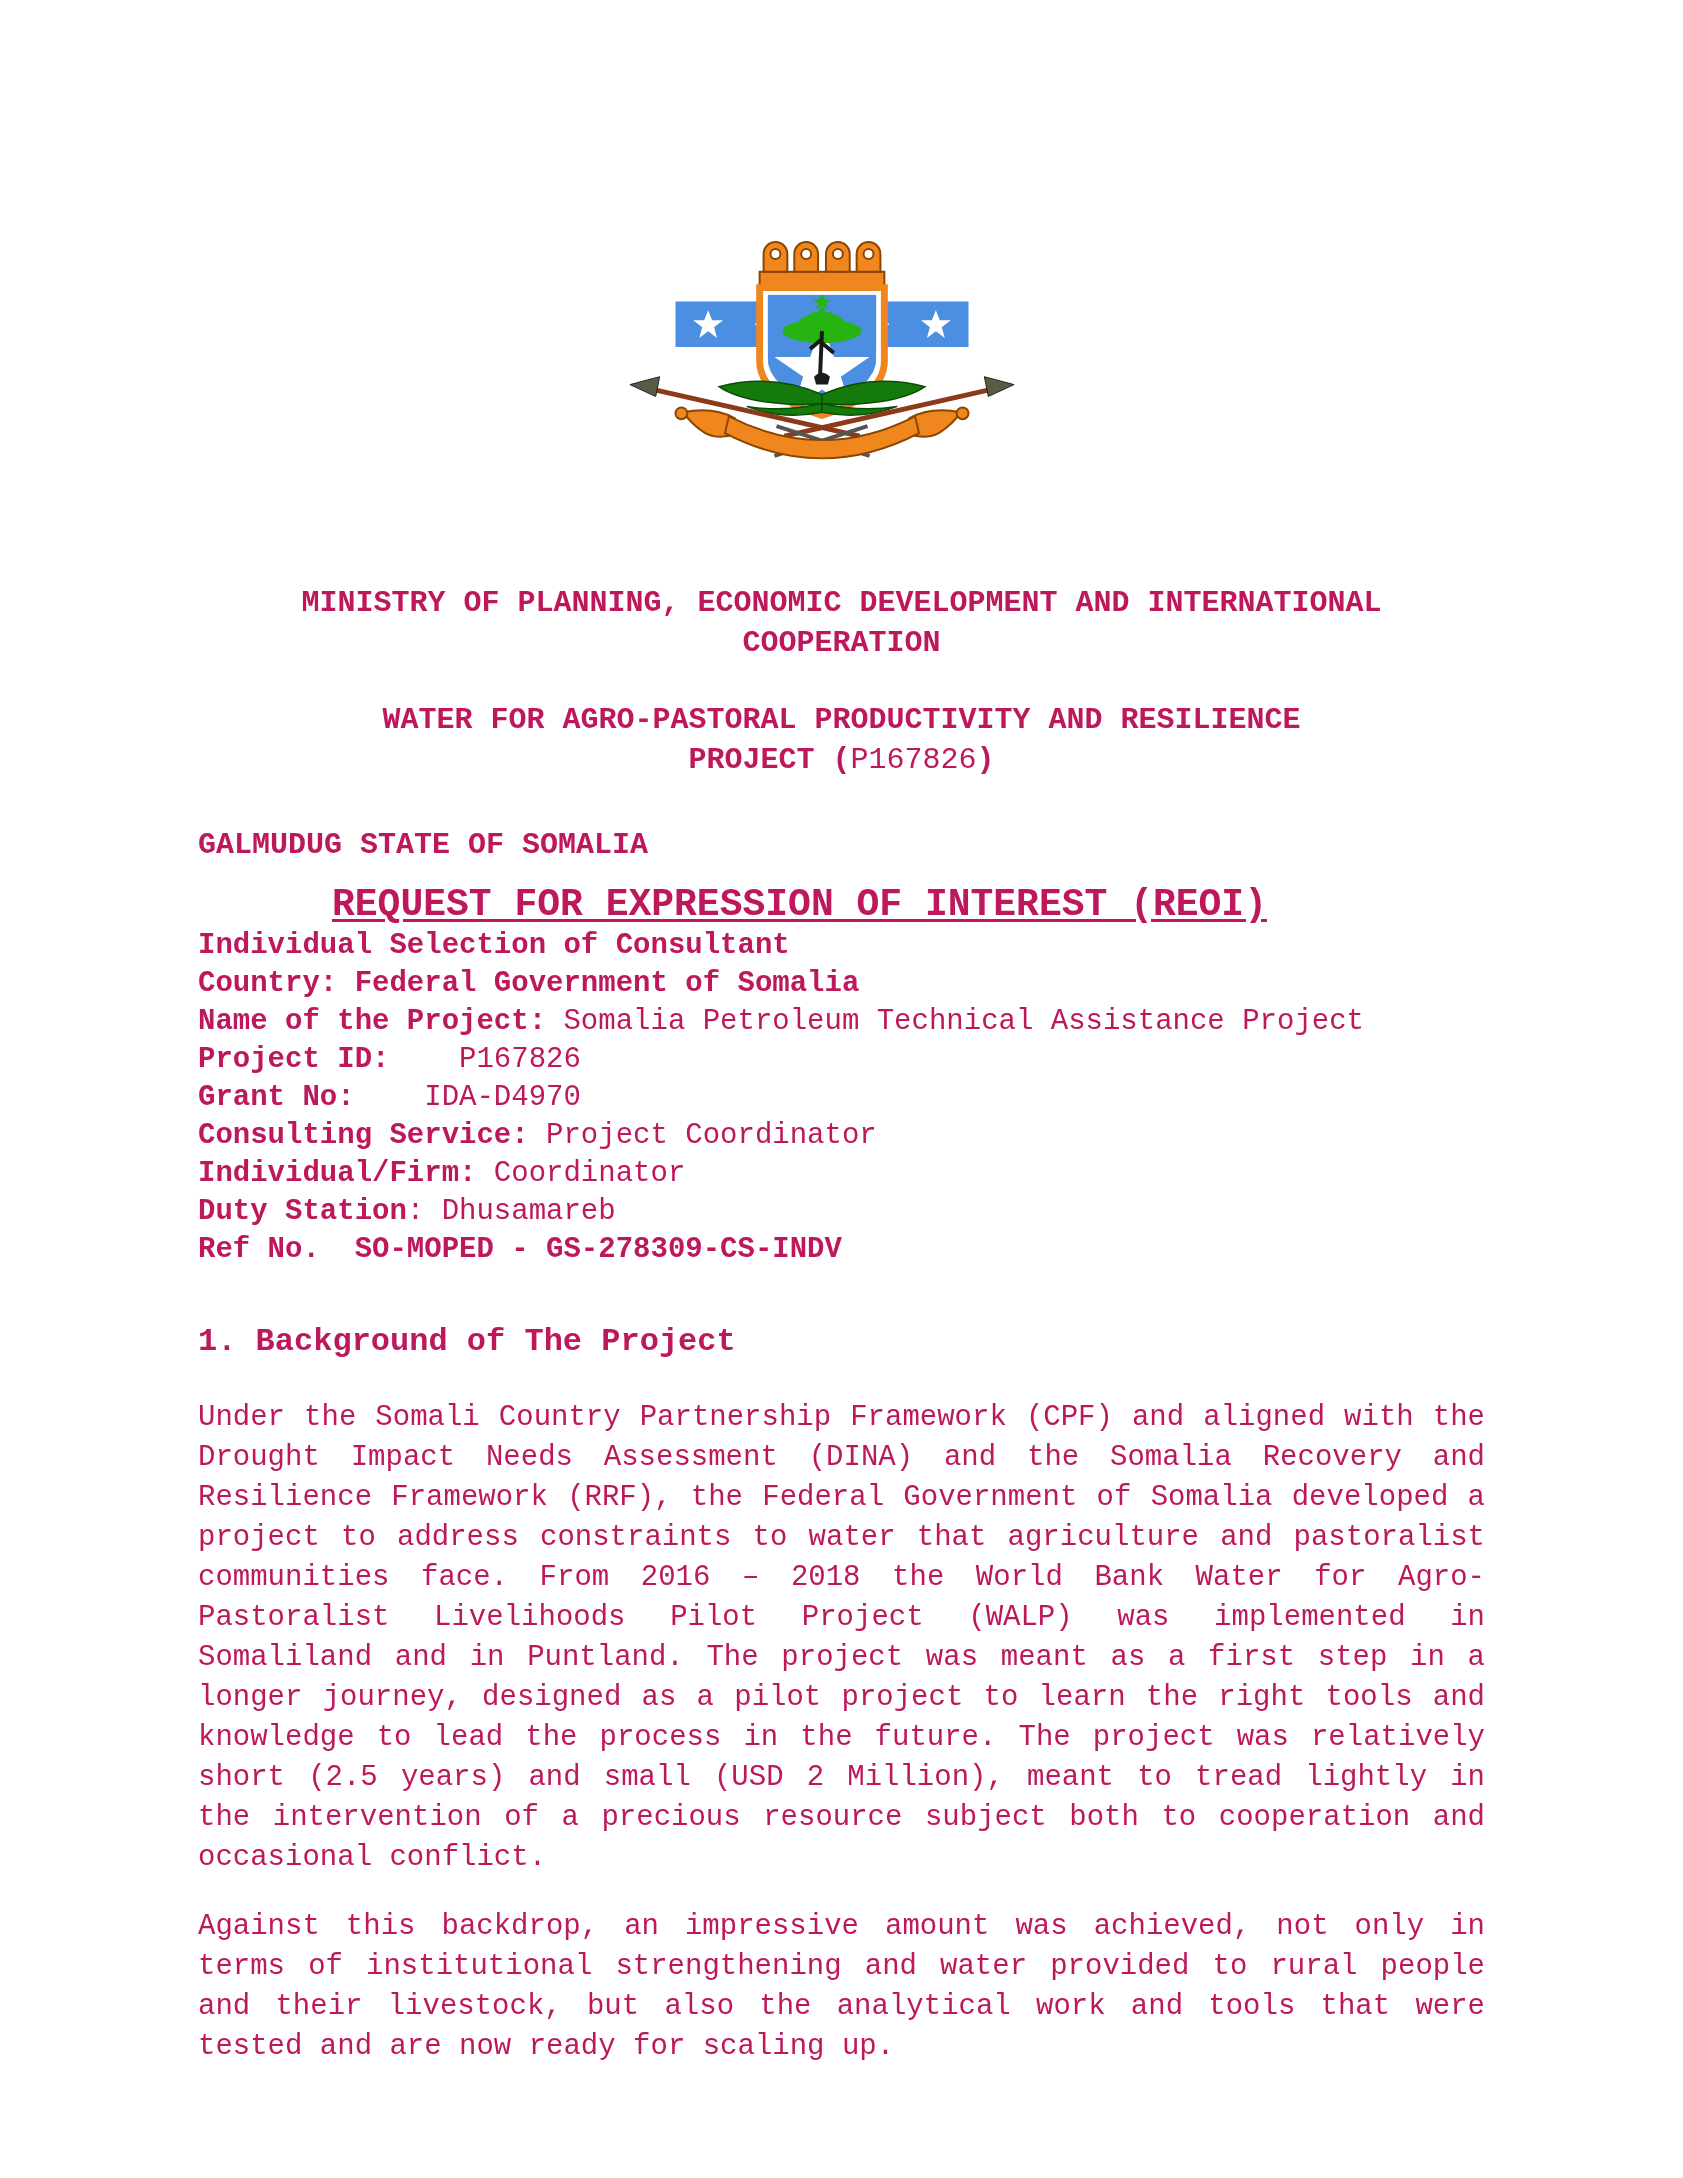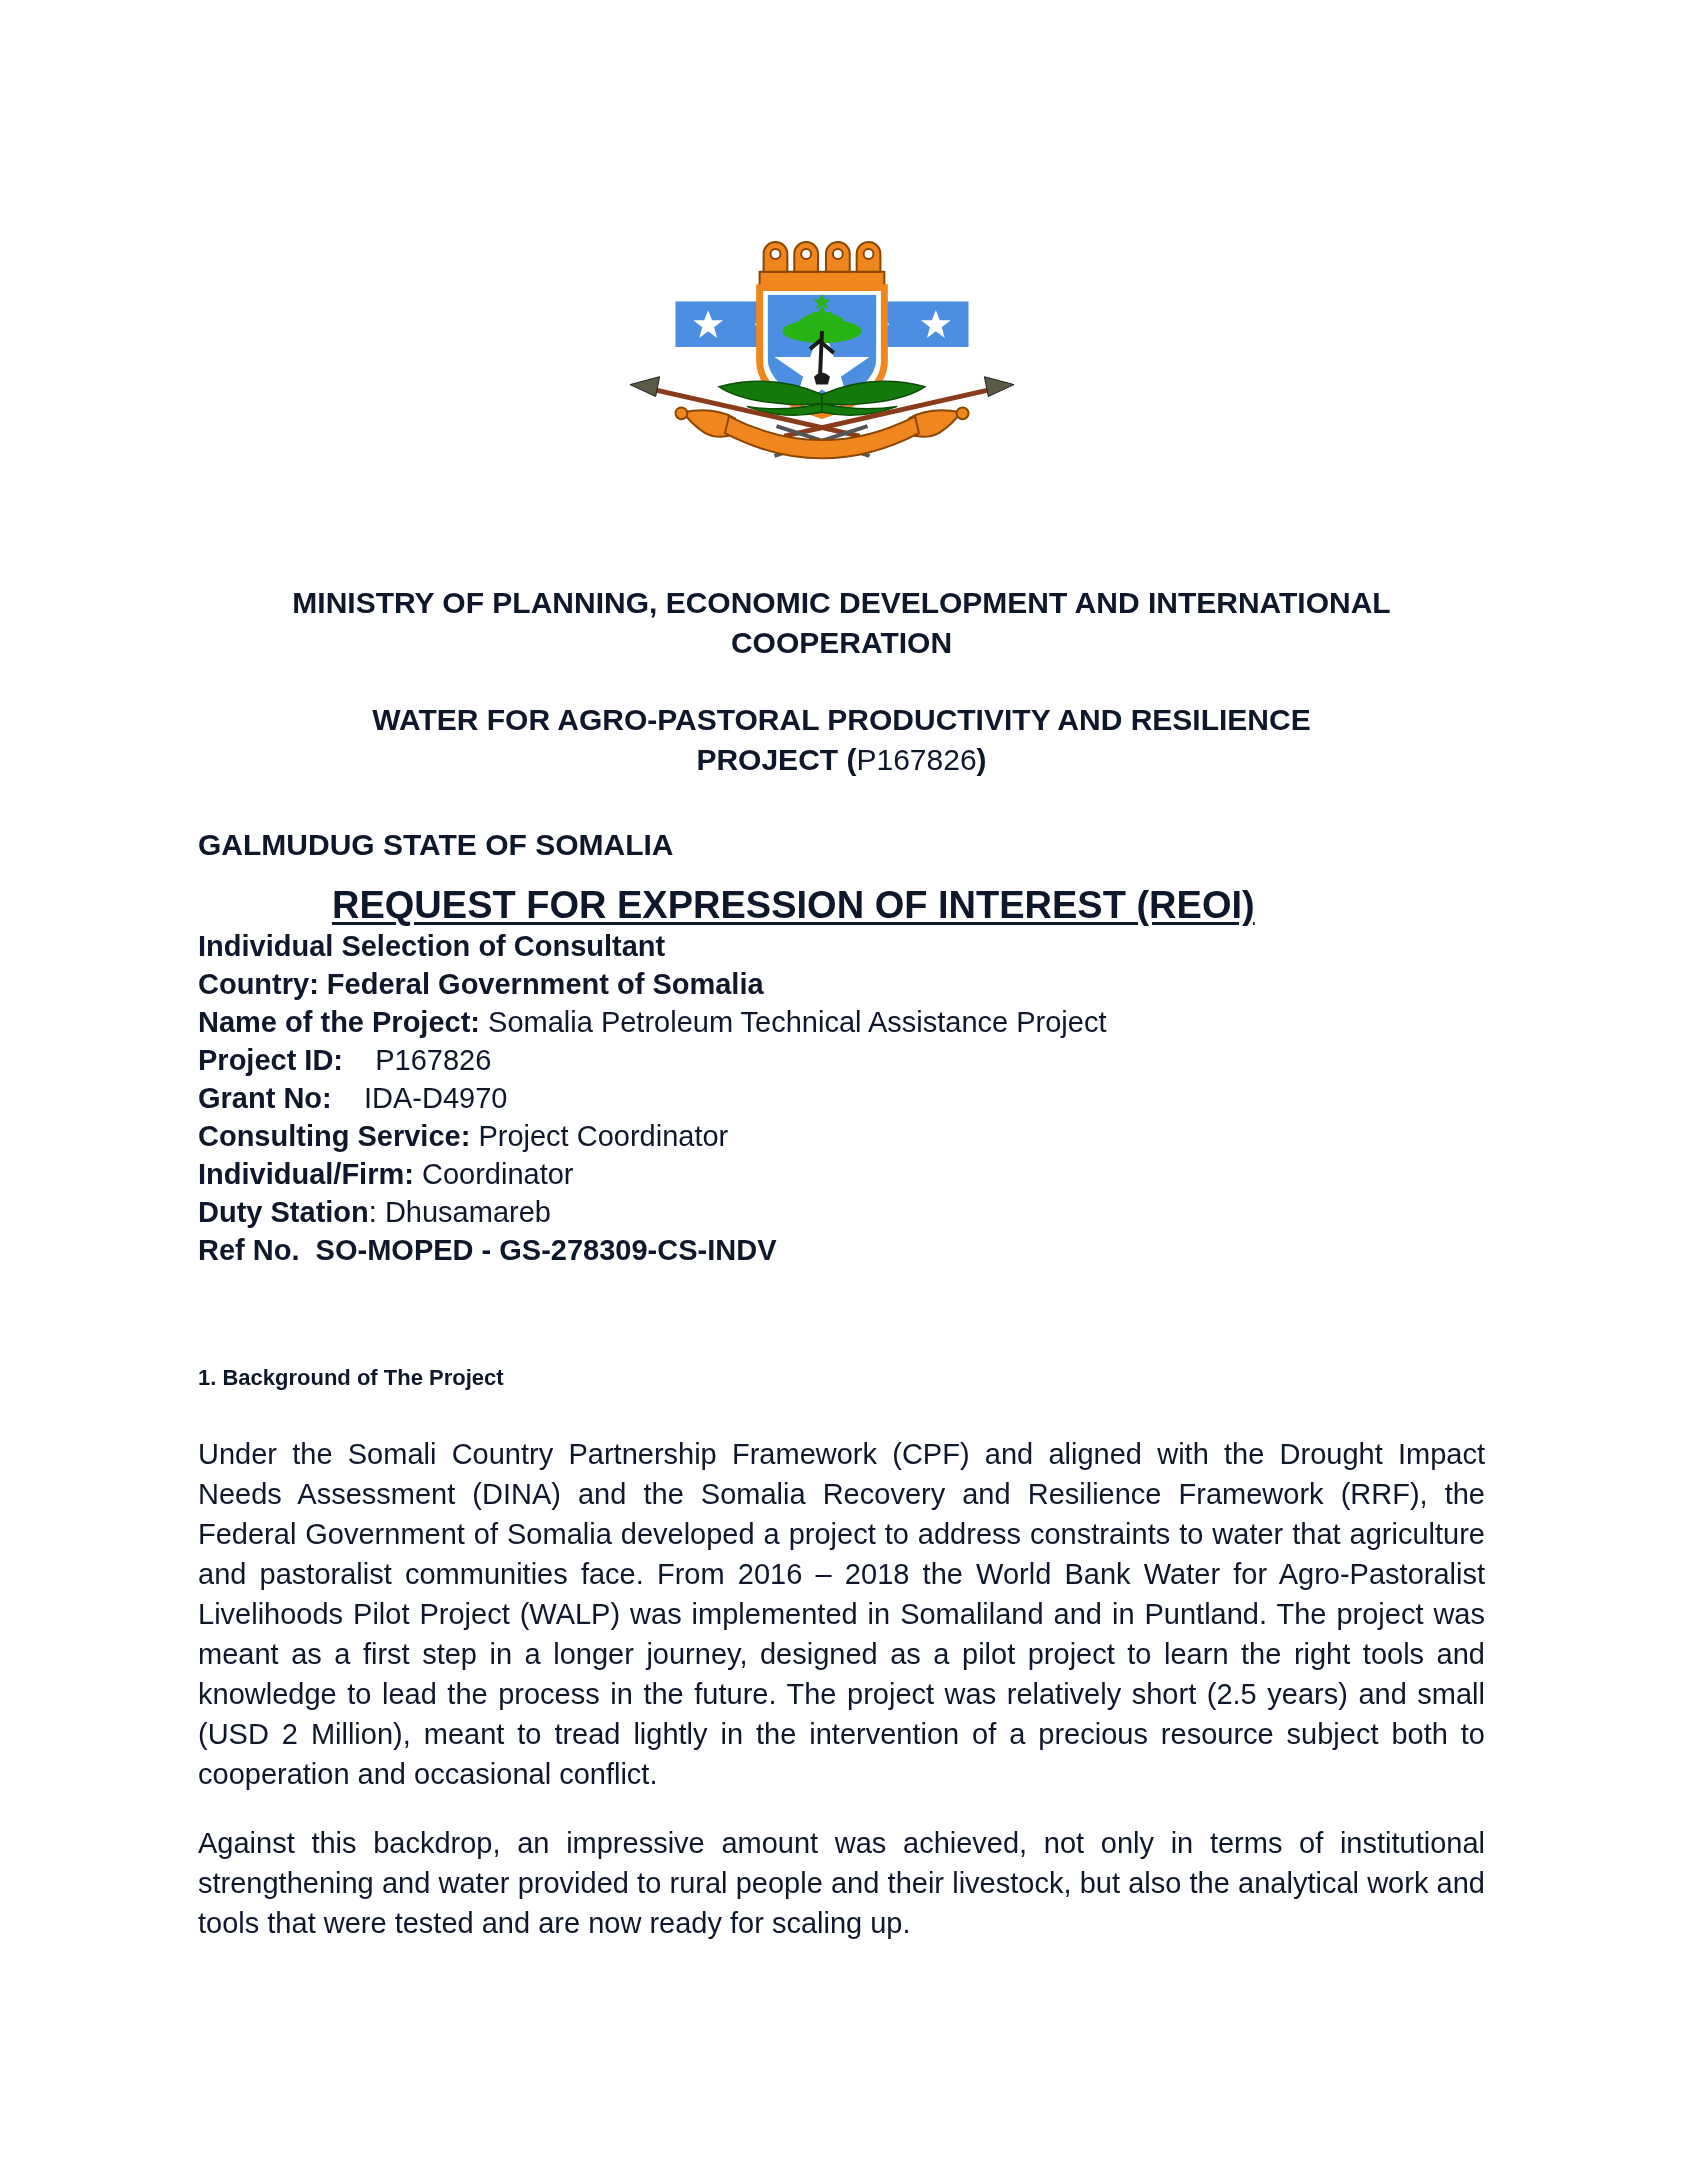--- a/index.html
+++ b/index.html
@@ -1,34 +1,34 @@
 <!DOCTYPE html>
 <html style="--c-orange: #F0861E; --c-orange_dark: #8A4500; --c-blue: #4C8FE2; --c-green: #27B312; --c-green_dark: #157A0C; --c-brown: #8B3A1A; --c-steel: #5A5A46; --c-white: #FFFFFF; --c-dark: #1A1A1A;"><head>
 <meta charset="utf-8">
 <style>
   html,body{margin:0;padding:0;background:#888;}
   .page{
     width:1683px;height:2178px;background:#ffffff;position:relative;
-    font-family:Liberation Sans, sans-serif;color:#0f172a;
+    font-family:Liberation Mono, monospace;color:#be185d;
     overflow:hidden;
   }
   .content{padding:0 198px;}
   .emblem-wrap{margin:228px auto 0;width:396px;height:238px;transform:translateX(-20px);}
   .ministry-title{margin-top:117px;text-align:center;font-weight:bold;font-size:30px;line-height:40px;}
   .project-title{margin-top:37px;text-align:center;font-weight:bold;font-size:30px;line-height:40px;}
   .project-title .plain{font-weight:normal;}
   .state-title{margin-top:45px;font-weight:bold;font-size:30px;line-height:40px;}
   .reoi-heading{margin-top:20px;padding-left:134px;font-weight:bold;font-size:38px;line-height:40px;}
   .reoi-heading span{text-decoration:underline;text-underline-offset:4px;}
   .details{margin-top:2px;font-size:29px;line-height:38px;}
   .detail-row{white-space:pre-wrap;}
   .detail-label{font-weight:bold;}
   .detail-value{font-weight:normal;white-space:pre-wrap;}
   .detail-value.v-bold{font-weight:bold;}
-  .section-heading{margin-top:89px;font-weight:bold;font-size:22px;line-height:40px;}
+  .section-heading{margin-top:53px;font-weight:bold;font-size:32px;line-height:40px;}
   .para{margin-top:36px;font-size:29px;line-height:40px;text-align:justify;}
   .para.second{margin-top:26px;}
 </style>
 </head>
 <body>
 
 <div class="page">
 
   <div class="emblem-wrap">
     <svg viewBox="0 0 400 240" width="396" height="238" aria-hidden="true">

